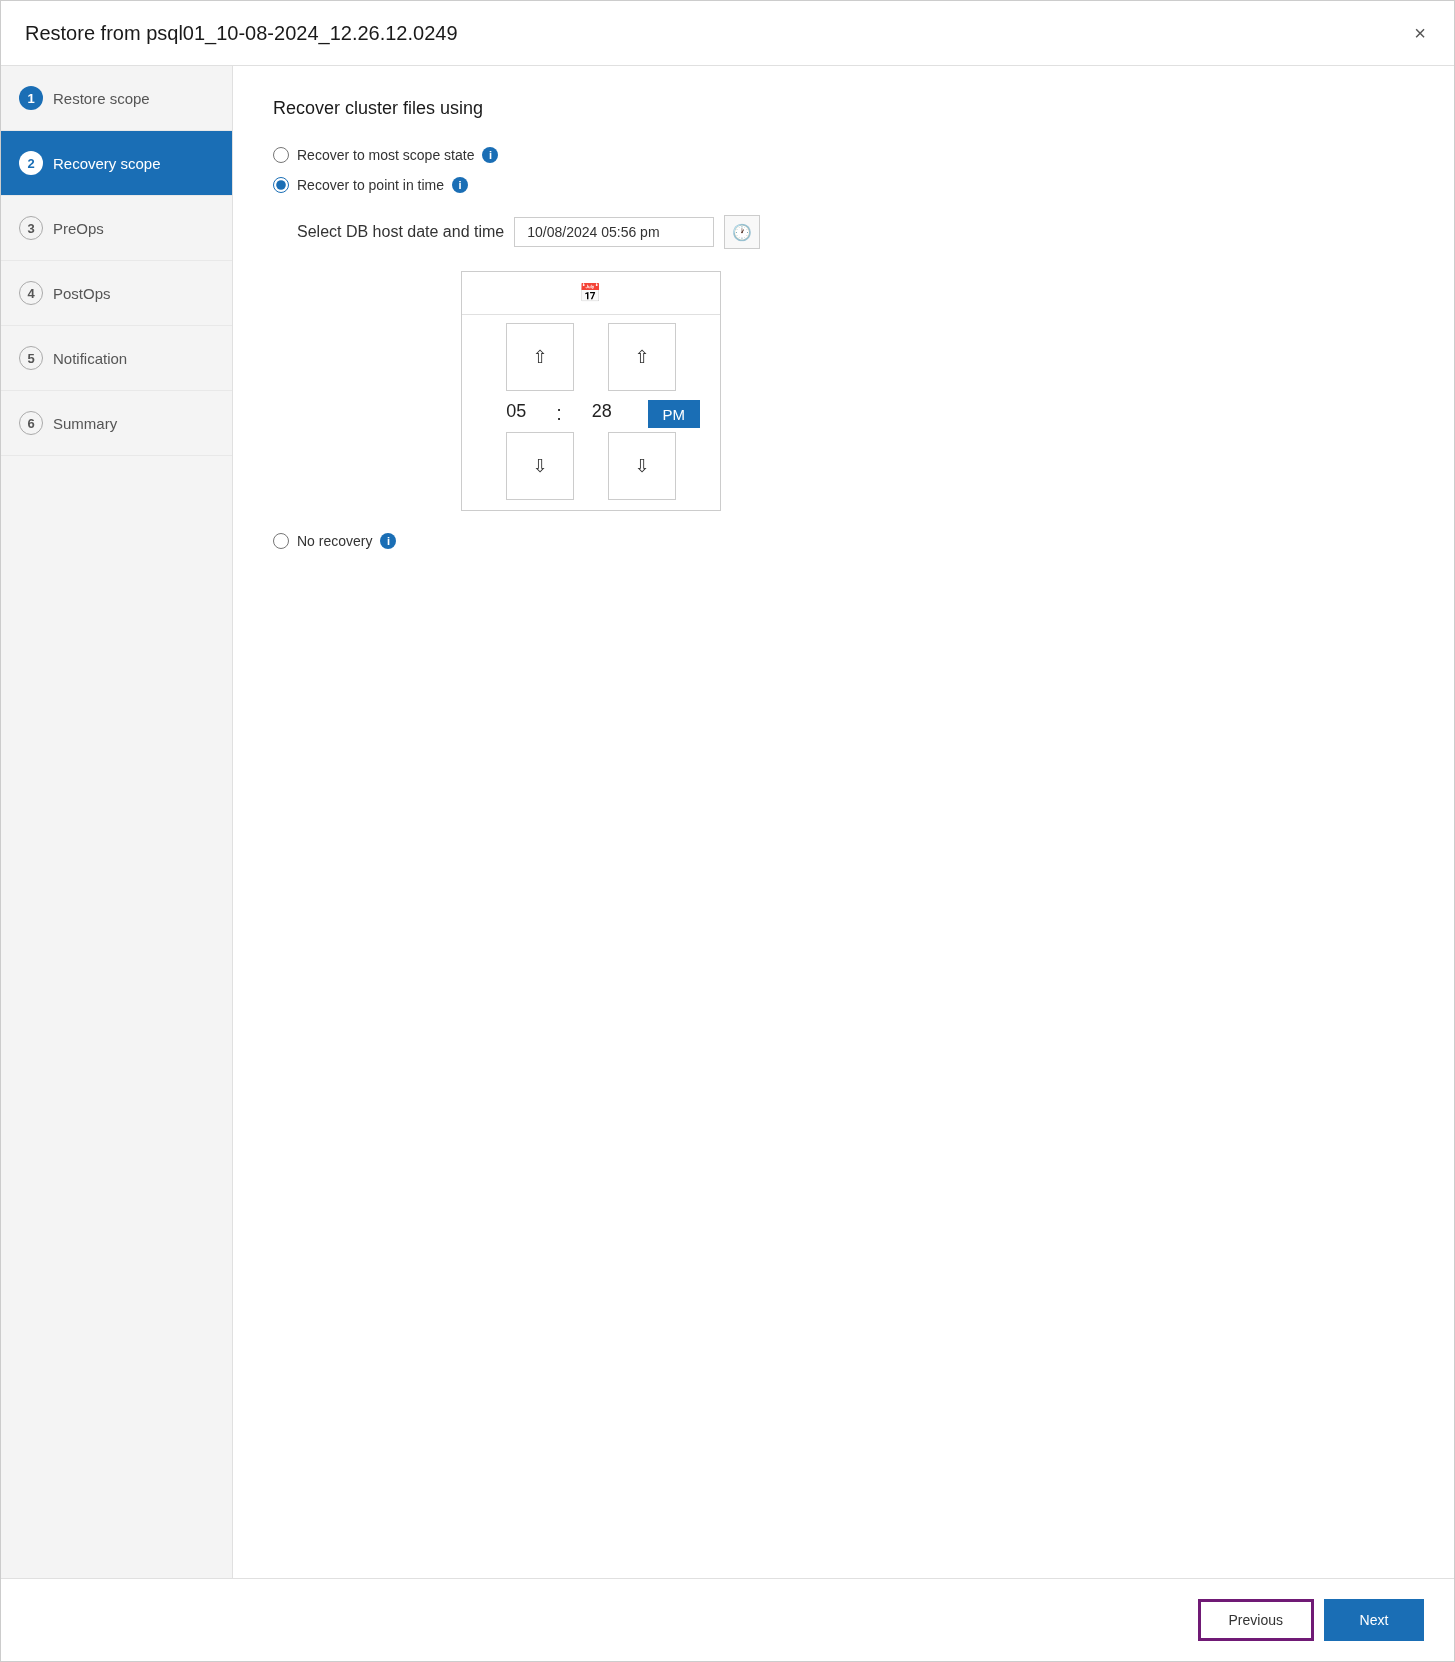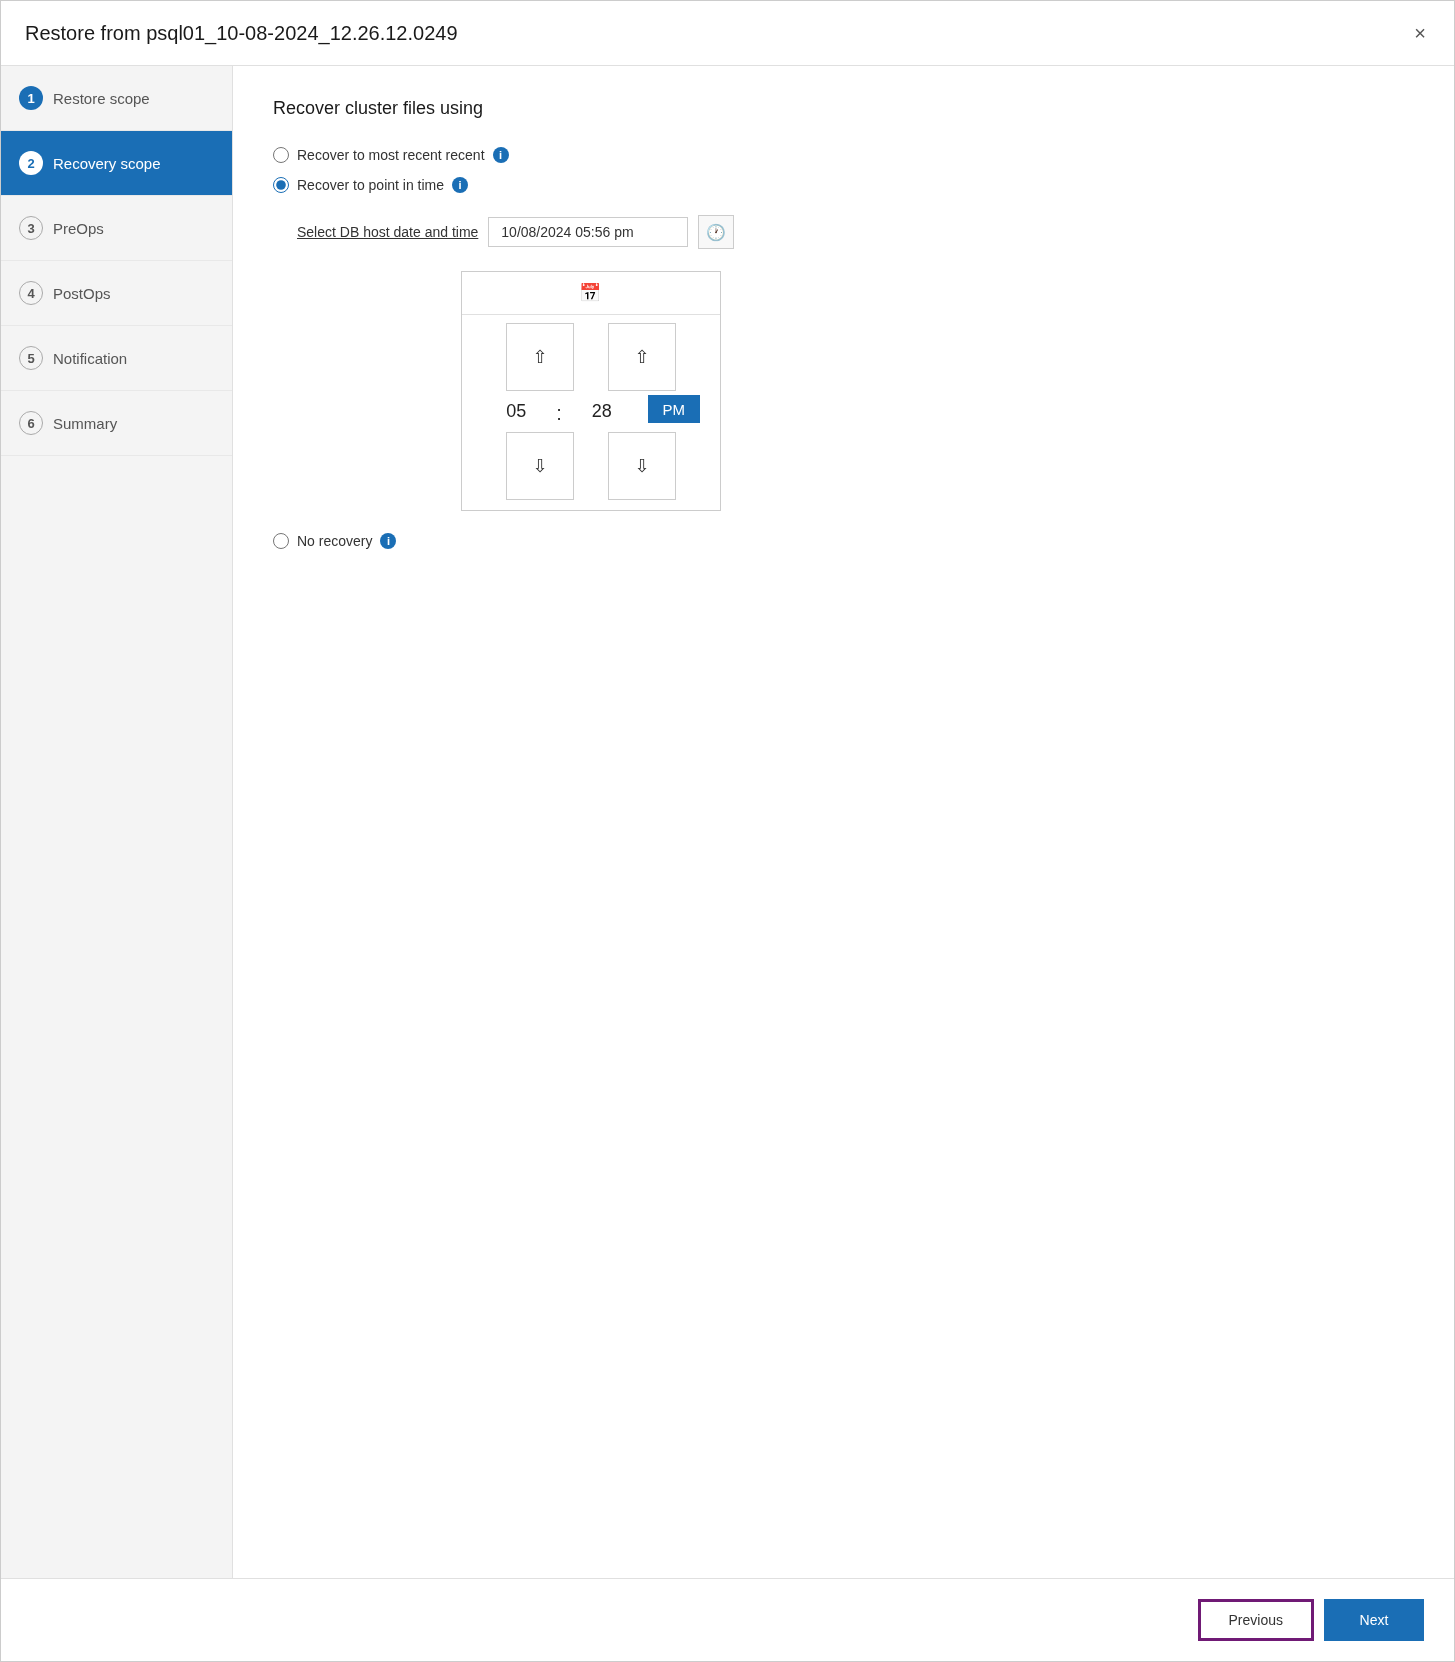--- a/index.html
+++ b/index.html
@@ -152,24 +152,23 @@
 
     .date-time-row {
       display: flex;
       align-items: center;
       gap: 10px;
       margin-top: 8px;
       margin-left: 24px;
     }
 
     .date-label {
-      font-size: 14px;
+      font-size: 16px;
       color: #333;
       min-width: 130px;
-      text-decoration: underline;
     }
 
     .date-input {
       border: 1px solid #ccc;
       padding: 6px 12px;
       font-size: 14px;
       color: #333;
       width: 200px;
       outline: none;
       background: #fff;
@@ -325,21 +324,21 @@
     </div>
 
     <div class="main-content">
 
       <div class="section-title">Recover cluster files using</div>
 
       <div class="radio-group">
 
         <label class="radio-item">
           <input type="radio" name="recovery" style="">
-          <span>Recover to most recent recent</span>
+          <span>Recover to most scope state</span>
           <span class="info-icon">i</span>
         </label>
 
         <label class="radio-item">
           <input type="radio" name="recovery" checked="" style="">
           <span>Recover to point in time</span>
           <span class="info-icon">i</span>
         </label>
 
         <div class="date-time-row">
@@ -356,21 +355,21 @@
             <div class="time-picker-calendar">
               <span>📅</span>
             </div>
 
             <div style="display: flex; justify-content: center; padding: 6px 16px 0 16px;">
               <button class="time-arrow-btn">⇧</button>
               <div style="width: 30px;"></div>
               <button class="time-arrow-btn">⇧</button>
             </div>
 
-            <div style="display: flex; align-items: flex-start; justify-content: center; padding: 2px 16px;">
+            <div style="display: flex; align-items: flex-end; justify-content: center; padding: 2px 16px;">
               <div class="time-value">05</div>
               <div class="time-separator">:</div>
               <div class="time-value">28</div>
               <button class="ampm-btn">PM</button>
             </div>
 
             <div style="display: flex; justify-content: center; padding: 0 16px 8px 16px;">
               <button class="time-arrow-btn">⇩</button>
               <div style="width: 30px;"></div>
               <button class="time-arrow-btn">⇩</button>

